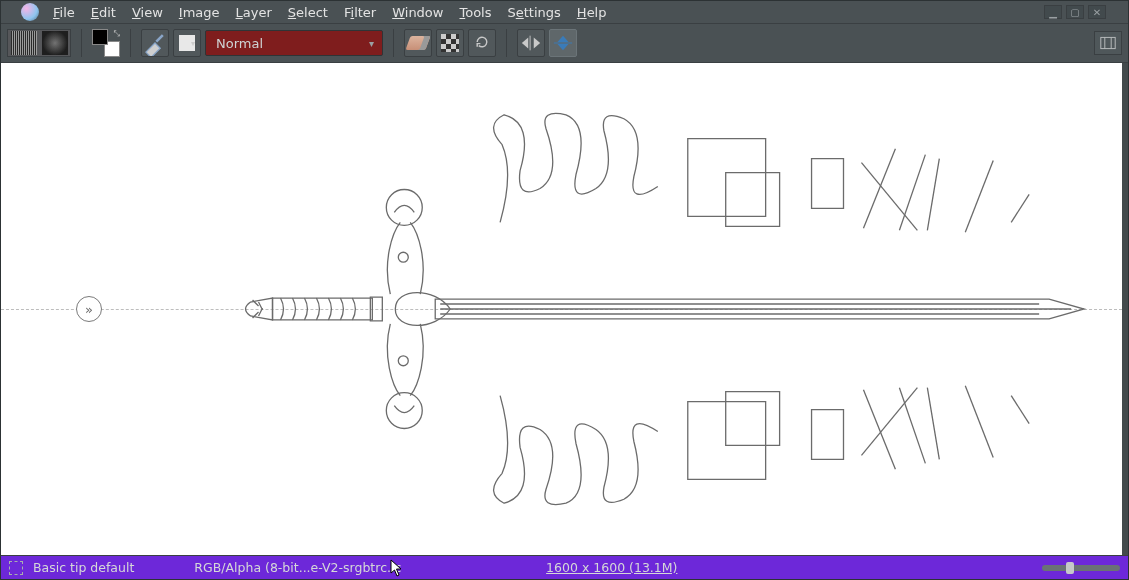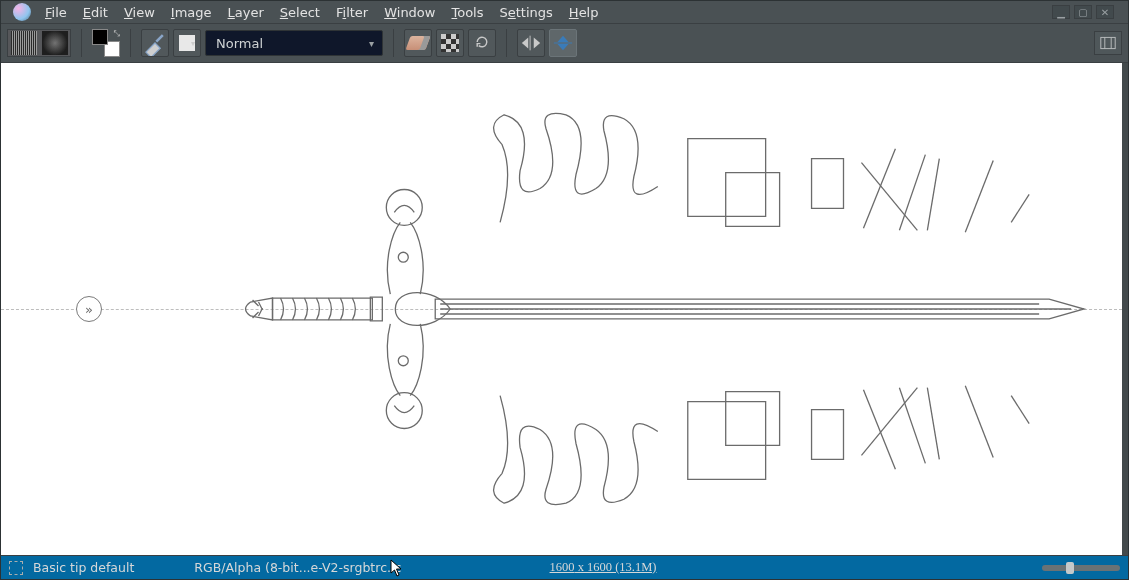--- a/index.html
+++ b/index.html
@@ -1,36 +1,36 @@
 <!DOCTYPE html>
 <html><head>
 <meta charset="utf-8">
 <style>
   * { box-sizing: border-box; margin: 0; padding: 0; }
   html, body { width: 1129px; height: 580px; overflow: hidden; font-family: "DejaVu Sans", "Liberation Sans", sans-serif; font-size: 13px; background: #4a5154; color: #dedede; }
   .app { display: flex; flex-direction: column; width: 100%; height: 100%; border: 1px solid #2c3234; }
   
-  .menubar { height: 22px; background: #4a5154; display: flex; align-items: center; padding: 0 12px; gap: 0; }
+  .menubar { height: 22px; background: #4a5154; display: flex; align-items: center; padding: 0 20px; gap: 0; }
   .app-icon { width: 18px; height: 18px; border-radius: 50%; background: radial-gradient(circle at 30% 30%, #f6b4e6, #8fc5ef 60%, #4d6b82); margin-right: 6px; }
   .menu-item { padding: 2px 8px; color: #e3e3e3; text-decoration: underline; text-decoration-color: transparent; }
   .menu-item .ul { text-decoration: underline; }
   .menu-spacer { flex: 1; }
   .winbtns { display: flex; gap: 4px; margin-right: 2px; }
   .winbtn { width: 18px; height: 14px; border: 1px solid #3a3f42; background: #424a4d; display: flex; align-items: center; justify-content: center; color: #9aa0a3; font-size: 10px; }
   
   .toolbar { height: 40px; background: #4a5154; border-top: 1px solid #3a3f42; border-bottom: 1px solid #3a3f42; display: flex; align-items: center; padding: 0 6px; gap: 6px; }
   .tbgroup { display: flex; align-items: center; gap: 4px; }
   .tbsep { width: 1px; height: 28px; background: #3a3f42; margin: 0 4px; }
   .tbtn { width: 28px; height: 28px; background: #51585b; border: 1px solid #3a3f42; border-radius: 2px; display: flex; align-items: center; justify-content: center; color: #d5d5d5; }
   .tbtn.active { background: #5f676a; border-color: #6b7478; }
   .brush-preview { width: 64px; height: 28px; background: #56575a; border: 1px solid #3a3f42; display: flex; }
   .brush-preview .half { flex: 1; display: flex; align-items: center; justify-content: center; }
   .brush-gradient { width: 26px; height: 24px; background: repeating-linear-gradient(90deg,#2a2a2a 0,#2a2a2a 1px,#9b9b9b 1px,#9b9b9b 2px); }
   .brush-noise { width: 26px; height: 24px; background: radial-gradient(circle,#777,#3a3a3a 70%); filter: contrast(140%); }
-  .mode-select { width: 178px; height: 26px; background: #0f172a; border: 1px solid #2f3436; color: #cfd3d4; display:flex; align-items:center; justify-content:space-between; padding: 0 8px 0 10px; border-radius: 2px; }
+  .mode-select { width: 178px; height: 26px; background: #7f1d1d; border: 1px solid #2f3436; color: #cfd3d4; display:flex; align-items:center; justify-content:space-between; padding: 0 8px 0 10px; border-radius: 2px; }
   .mode-select .caret { font-size: 10px; color: #9aa0a3; }
   .hatch { width: 22px; height: 22px; display:flex; flex-wrap:wrap; }
   .hatch span { width: 50%; height: 50%; }
   .hatch .b { background: #e8e8e8; }
   .eraser-ic { width: 20px; height: 14px; background: linear-gradient(#dcb49e,#c78f77); transform: skewX(-20deg); border-radius: 2px; box-shadow: inset -6px 0 0 #999; }
   .alpha-ic { width: 18px; height: 18px; background:
       conic-gradient(#333 0 25%,#ccc 0 50%,#333 0 75%,#ccc 0 100%);
       background-size: 10px 10px; }
   .reload-ic svg { width: 16px; height:16px; stroke:#c8c8c8; fill:none; stroke-width:1.8; }
   .mirror-ic { display:flex; align-items:center; }
@@ -46,25 +46,25 @@
   .canvas-area { flex: 1; background: #4a5154; position: relative; display:flex; }
   .canvas { flex:1; background:#ffffff; position:relative; overflow:hidden; margin: 0 0 0 0; }
   .scrollbar-v { width: 6px; background:#434a4c; }
   .mirror-line { position:absolute; left:0; right:0; top:50%; height:0; border-top: 1px dashed #bdbdbd; }
   .mirror-handle { position:absolute; left: 88px; top:50%; transform: translate(-50%,-50%); width:26px; height:26px; border:1.5px solid #7a7a7a; border-radius:50%; background:#fff; display:flex; align-items:center; justify-content:center; }
   .mirror-handle::before { content:"»"; color:#6a6a6a; font-size:13px; }
   .drawing { position:absolute; inset:0; }
   .drawing svg { width:100%; height:100%; }
   .drawing path, .drawing rect, .drawing line, .drawing circle, .drawing ellipse { stroke:#6b6b6b; fill:none; stroke-width:1.3; vector-effect: non-scaling-stroke; }
   
-  .statusbar { height: 24px; background:#0369a1; border-top:1px solid #3a3f42; display:flex; align-items:center; padding: 0 8px; gap: 18px; color:#d5d7d8; font-size: 12.5px; }
+  .statusbar { height: 24px; background:#6d28d9; border-top:1px solid #3a3f42; display:flex; align-items:center; padding: 0 8px; gap: 18px; color:#d5d7d8; font-size: 12.5px; }
   .status-left { display:flex; align-items:center; gap:10px; }
   .status-sel { width:14px; height:14px; border:1px dashed #a9aeae; }
   .status-spacer1 { width: 40px; }
-  .status-center { margin-left: auto; font-family: Liberation Serif, serif; }
+  .status-center { margin-left: auto; }
   .status-center span { text-decoration:underline; text-decoration-style: solid; }
   .status-right { margin-left:auto; display:flex; align-items:center; gap: 12px; flex-direction: column; }
   .zoom-slider { width:78px; height:6px; background:#6a7275; border-radius:3px; position:relative; }
   .zoom-slider .thumb { position:absolute; top:-3px; left: 24px; width:8px; height:12px; background:#c5c9ca; border-radius:2px; }
   .zoom-swatch { width:14px; height:14px; background: linear-gradient(135deg,#9acdb3 0 50%,#e7b2e1 50% 100%); border:1px solid #333; }
   .underline-part { text-decoration: underline; }
   .cursor-overlay { position:absolute; pointer-events:none; left: 390px; bottom: 0px; }
   .cursor-overlay svg { width:14px; height:18px; }
 </style>
 </head>

